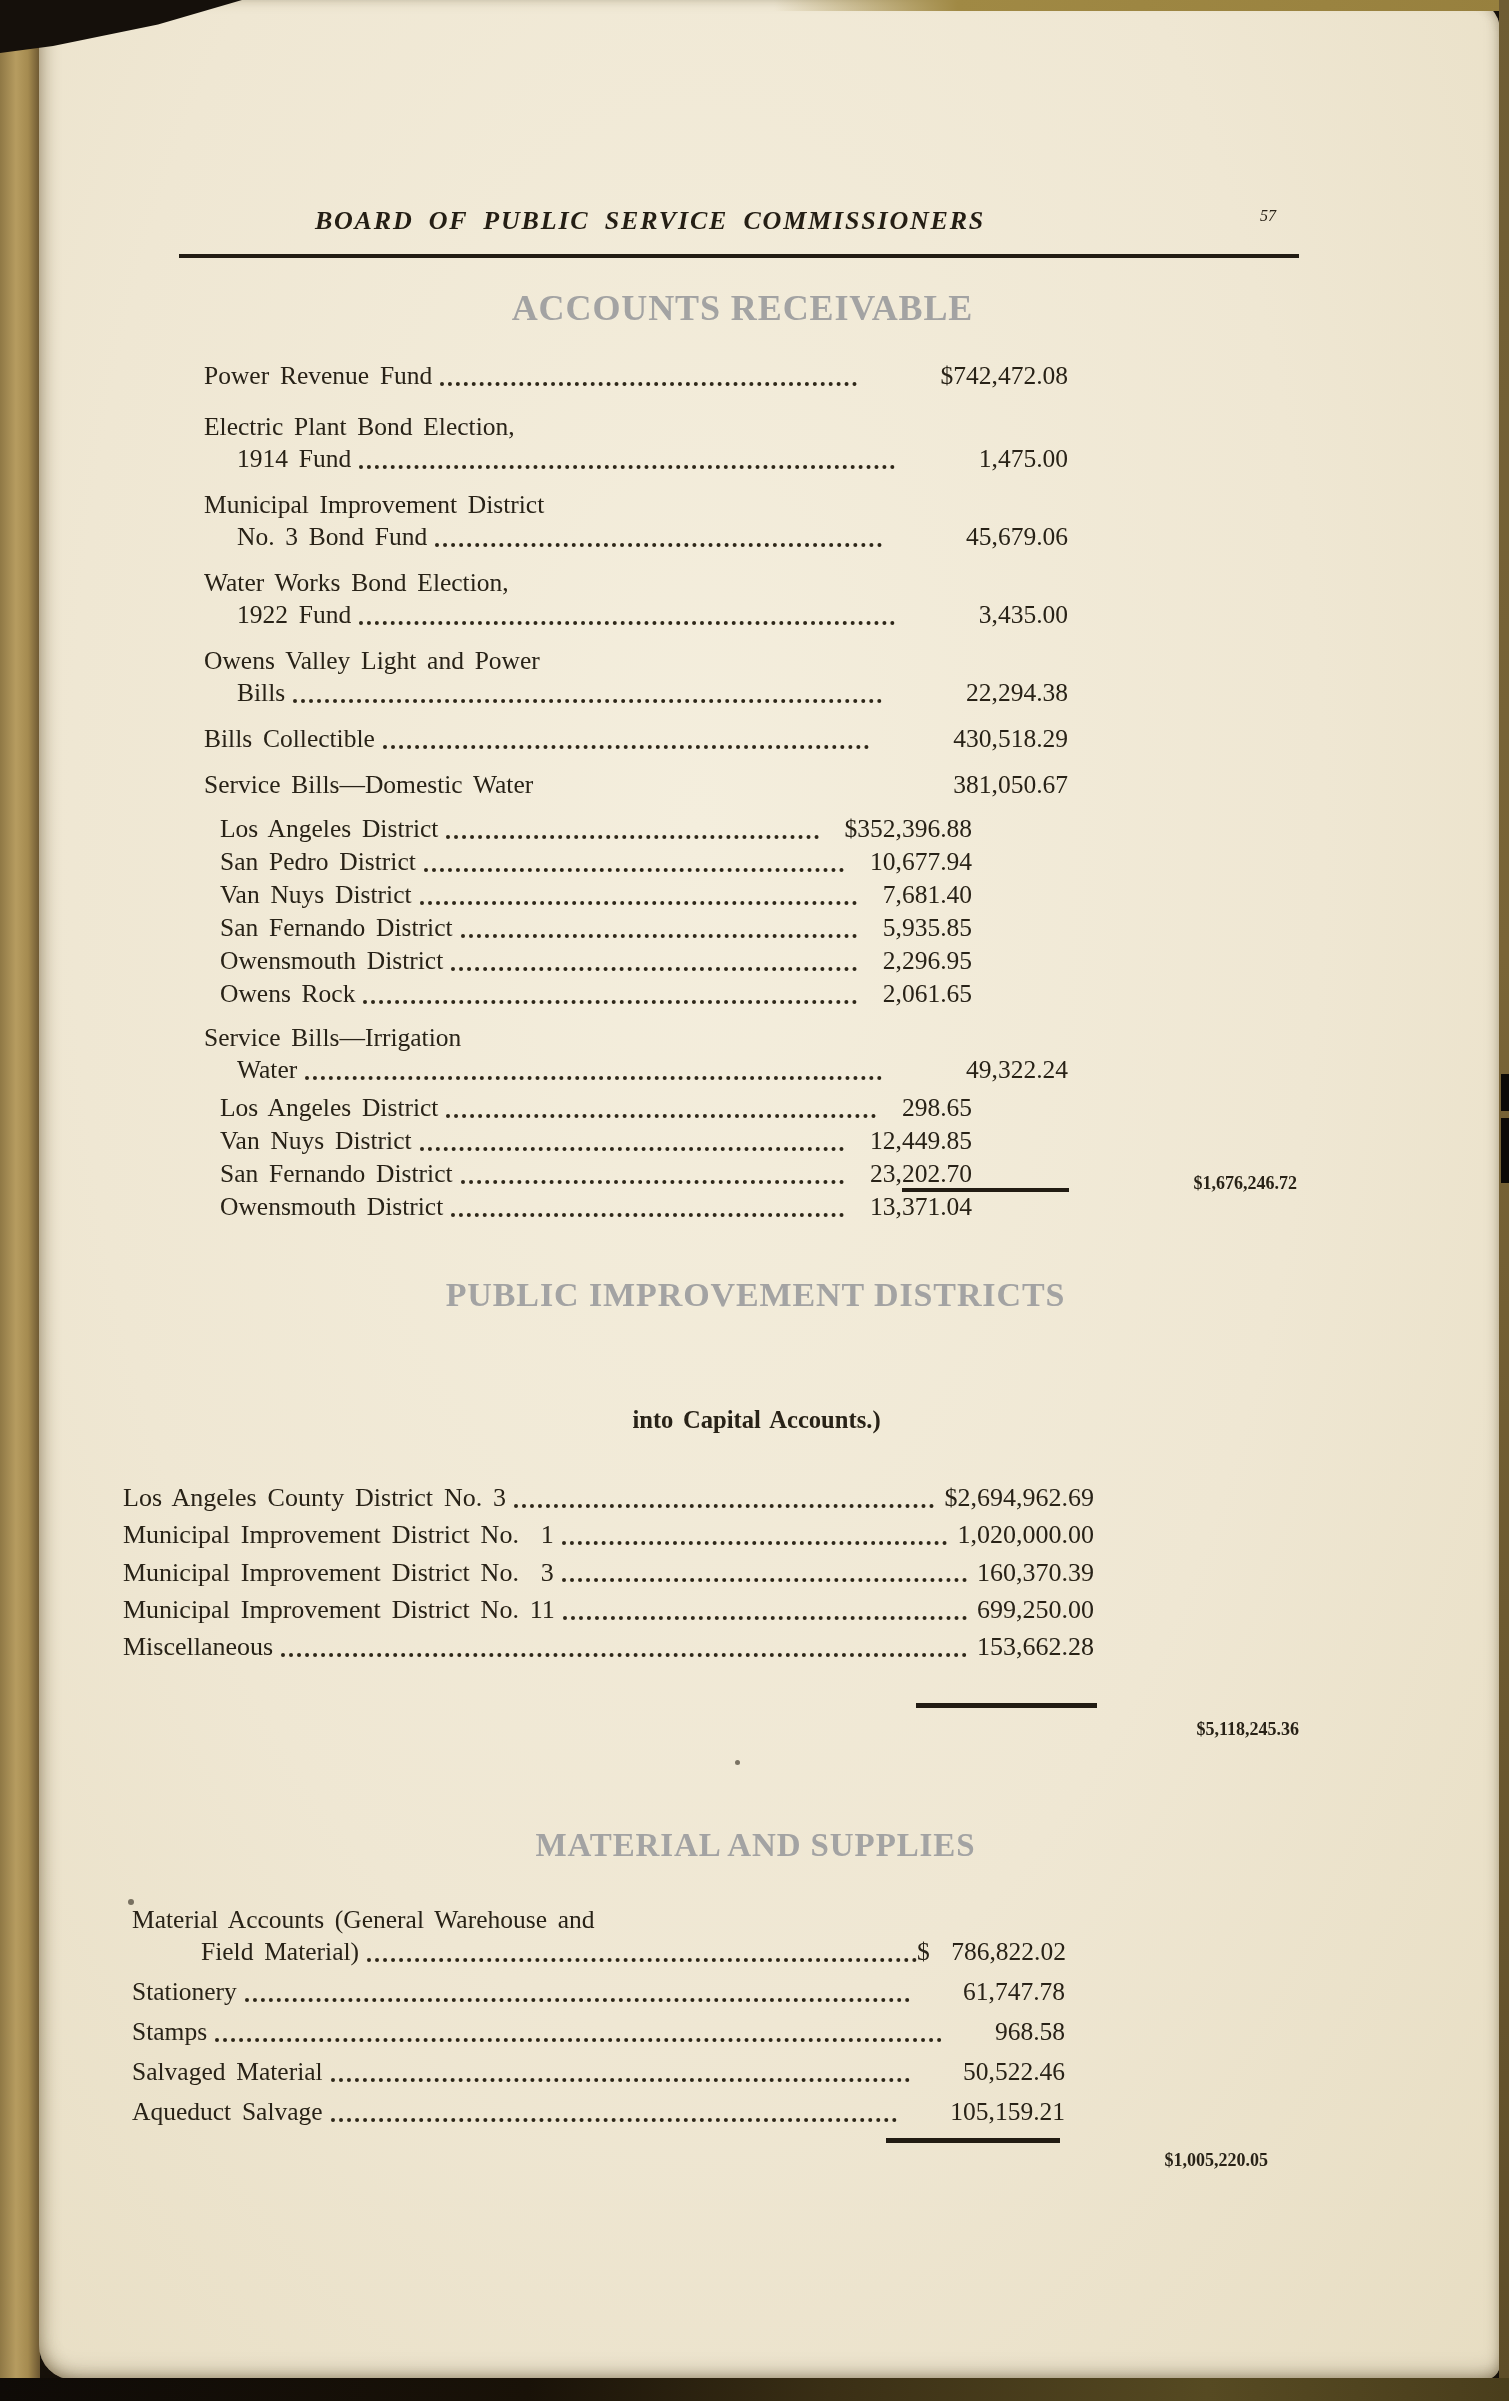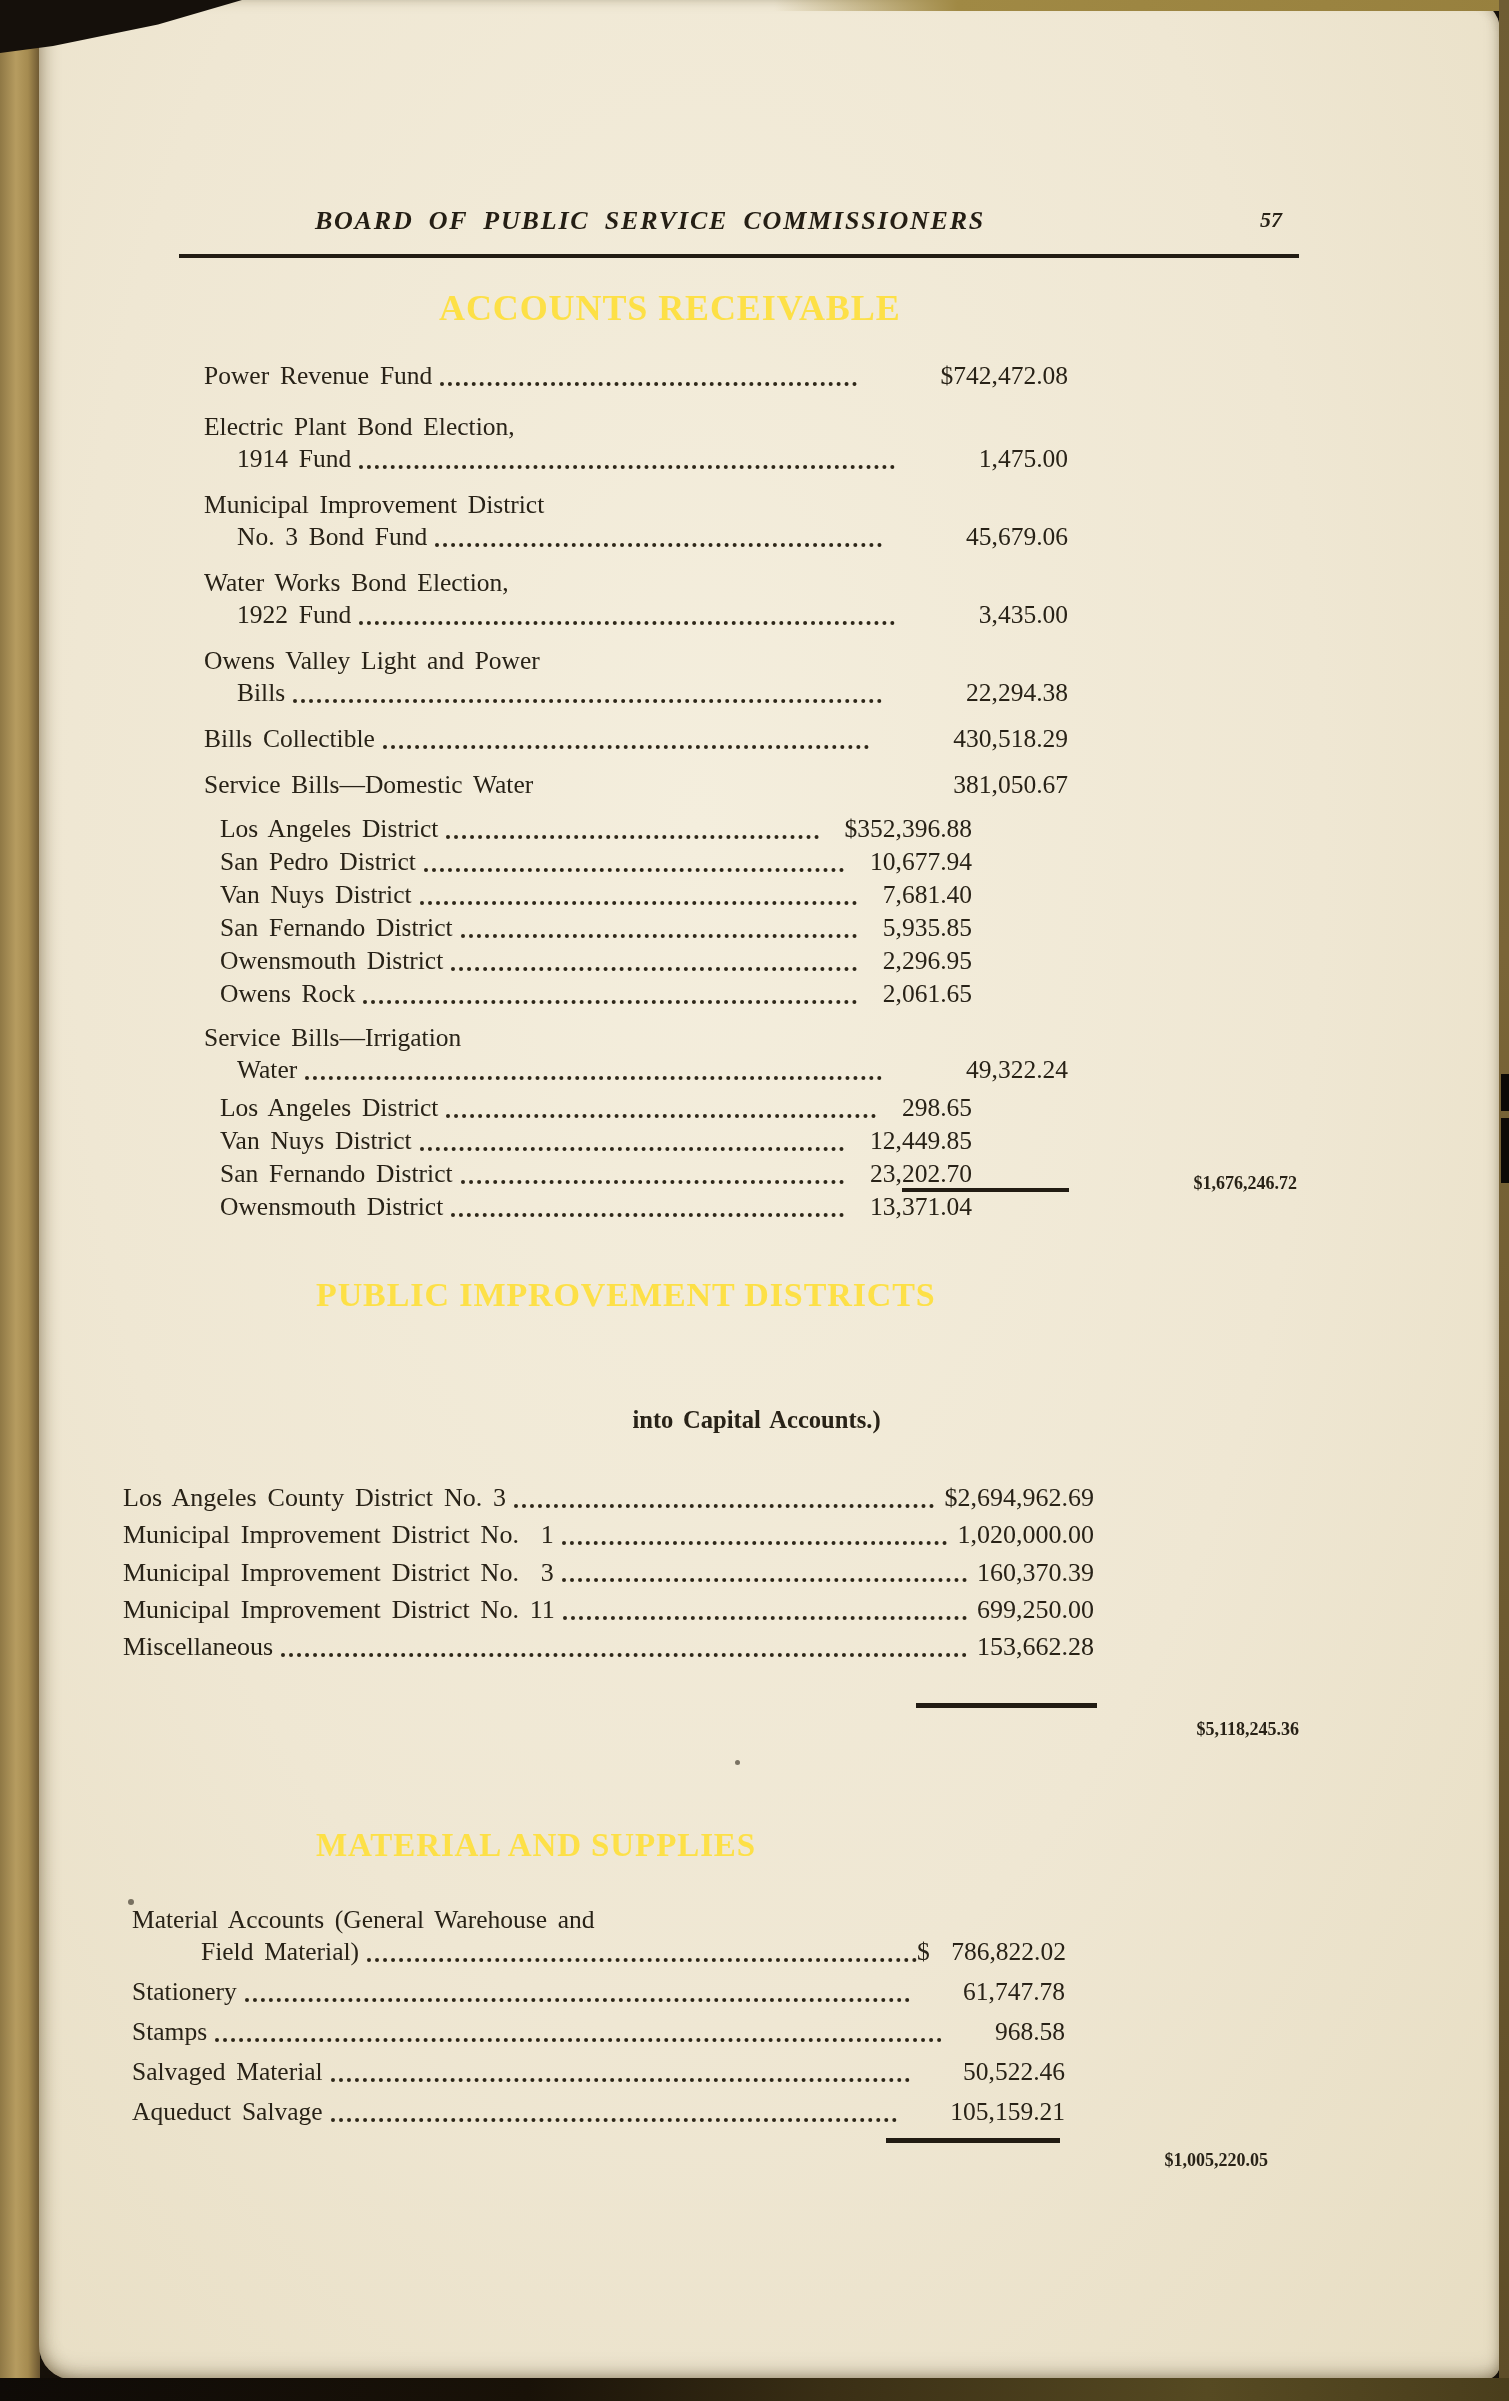--- a/index.html
+++ b/index.html
@@ -50,26 +50,26 @@
 
   
   .content { position: absolute; inset: 0; z-index: 5; }
   .abs { position: absolute; }
 
   .hdr-title {
     top: 206px; left: 259px; width: 782px; text-align: center;
     font-size: 26px; font-style: italic; font-weight: 700;
     letter-spacing: 1.8px; word-spacing: 7px; color: #241e14;
   }
-  .hdr-num { top: 207px; left: 1260px; width: 46px; font-size: 22px; font-style: italic; font-weight: 700; }
+  .hdr-num { top: 207px; left: 1260px; width: 46px; font-size: 16px; font-style: italic; font-weight: 400; }
   .rule { background: #221c13; }
   .hdr-rule { top: 254px; left: 179px; width: 1120px; height: 3.5px; }
 
   .sec-title {
-    font-weight: 700; color: #fde047; letter-spacing: 0.9px; white-space: pre;
+    text-align: center; font-weight: 700; color: #a3a3a3; letter-spacing: 0.9px; white-space: pre;
   }
   .t-ar  { top: 287px;  left: 439px; width: 607px;  font-size: 36px; }
   .t-pid { top: 1276px; left: 316px; width: 879px; font-size: 34px; }
   .t-ms  { top: 1827px; left: 316px; width: 879px; font-size: 33px; }
 
   .subtitle {
     left: 229px; width: 1055px; text-align: center;
     font-size: 24.6px; font-weight: 700; word-spacing: 3.5px; white-space: pre;
   }
   .sub1 { top: 1361px; } .sub2 { top: 1406px; }

